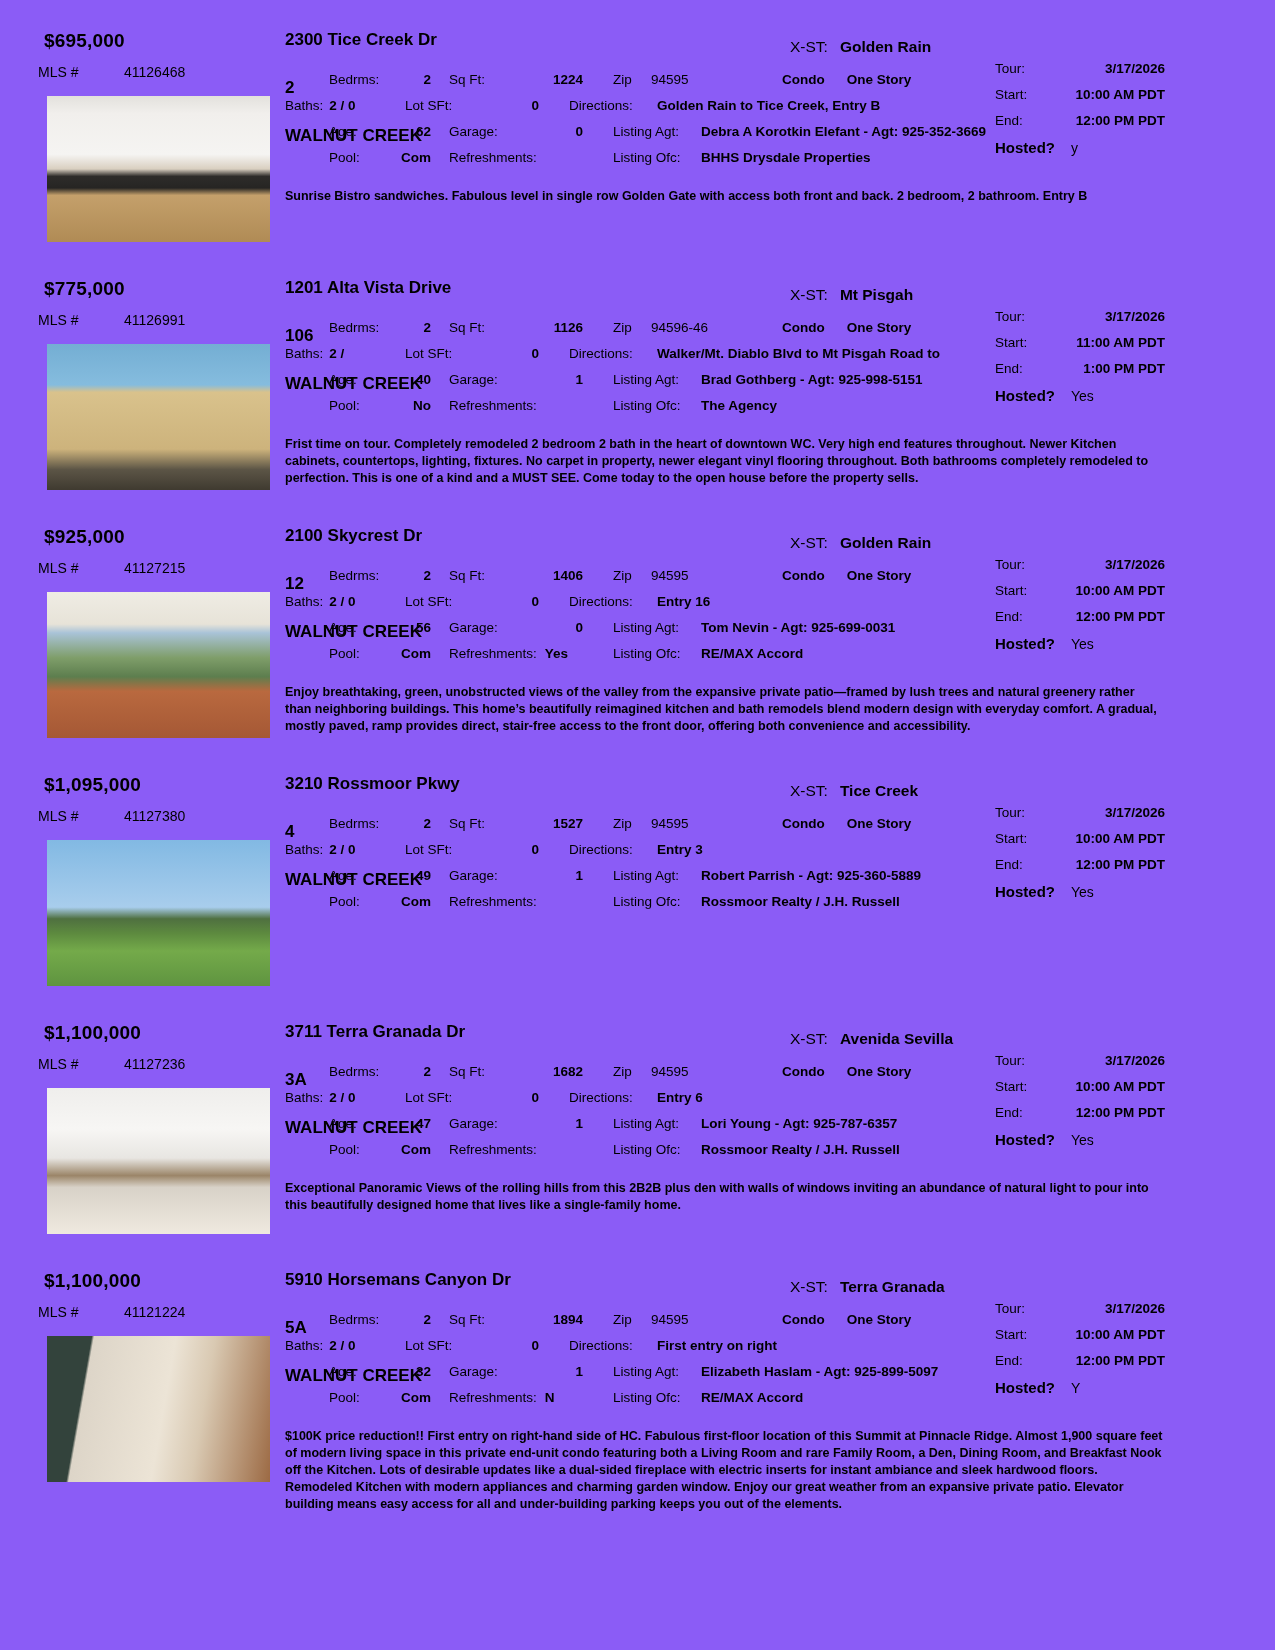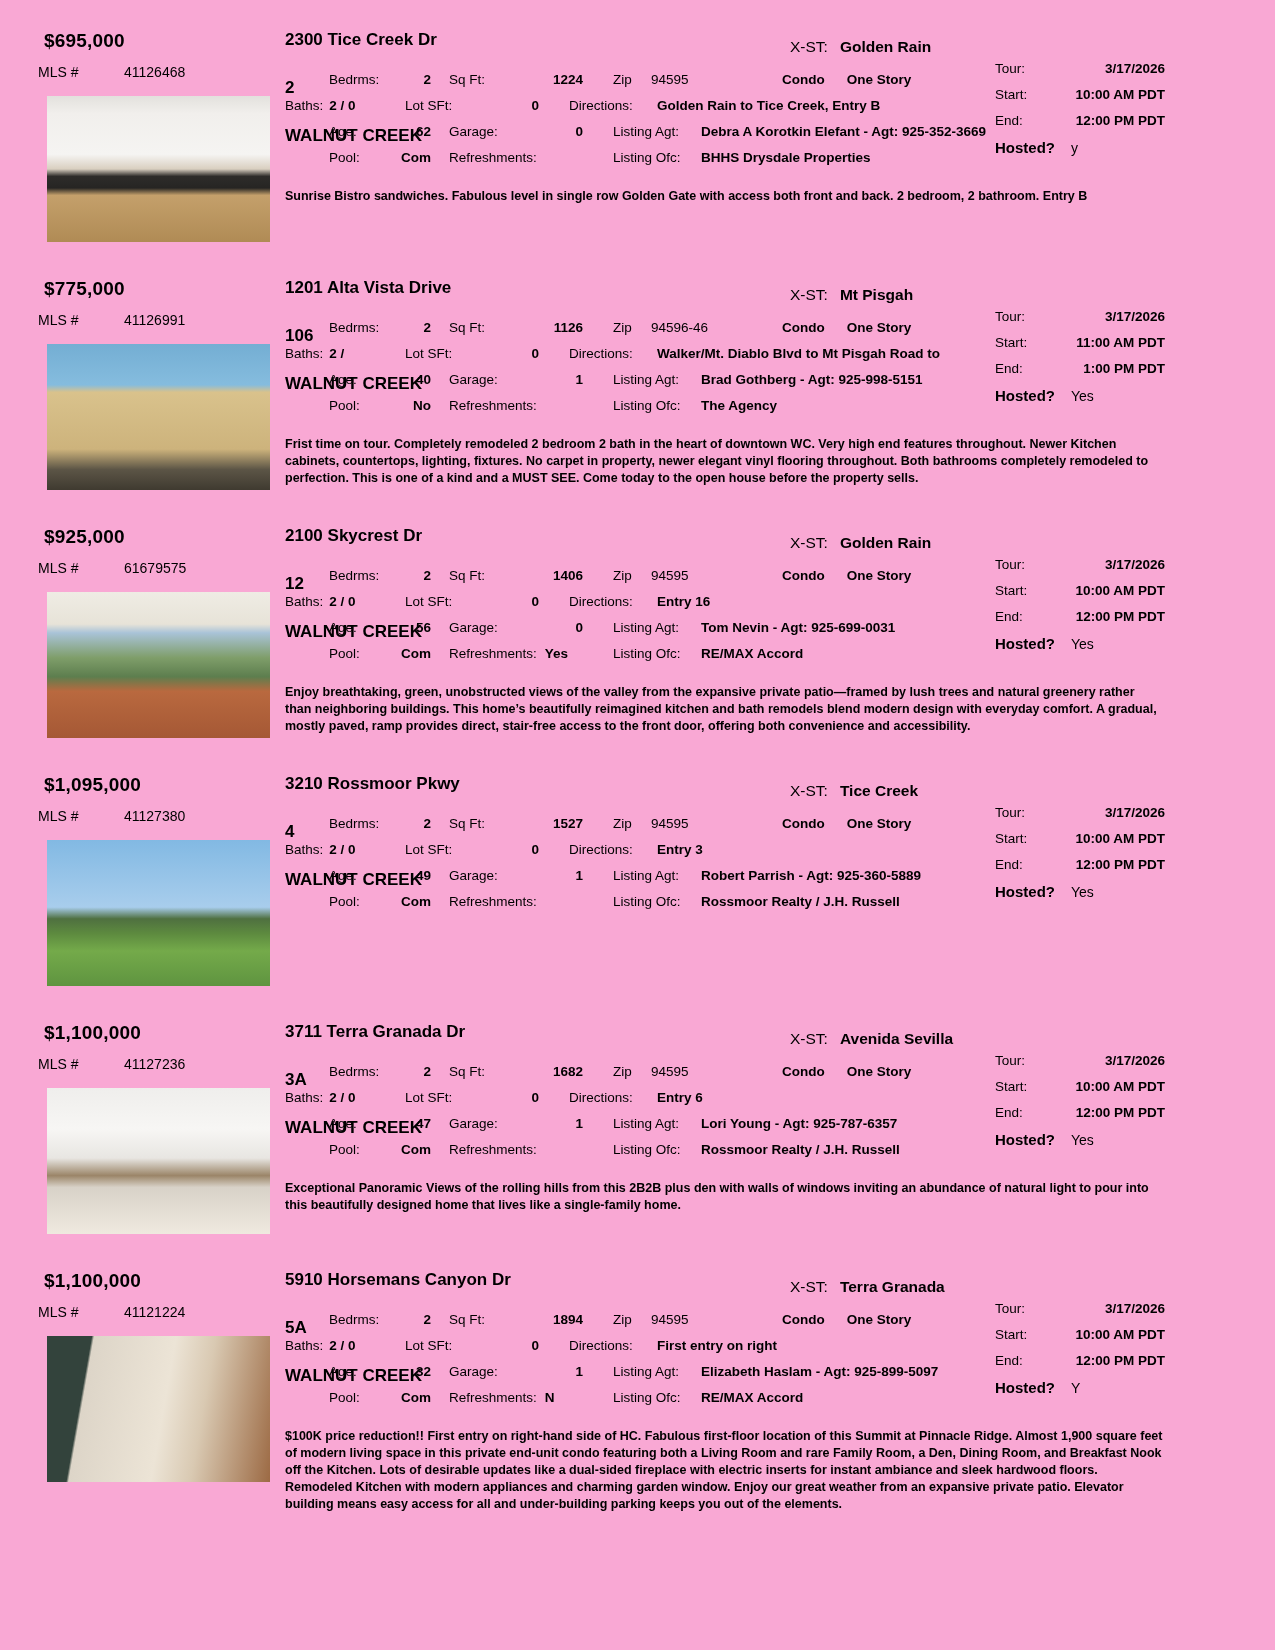--- a/index.html
+++ b/index.html
@@ -1,19 +1,19 @@
 <!DOCTYPE html>
 <html><head>
 <meta charset="utf-8">
 <style>
   html,body { margin:0; padding:0; background:#ffffff; }
   .page {
     position:relative;
     width:1275px; height:1650px;
-    background:#f9a8d4;
+    background:#8b5cf6;
     font-family:"Liberation Sans", sans-serif;
     color:#000;
     overflow:hidden;
   }
   #listings { padding-top:28px; }
   .listing { position:relative; height:248px; }
 
   
   .price { position:absolute; left:44px; top:2px; font-size:19px; font-weight:700; letter-spacing:.2px; }
   .mls-row { position:absolute; left:38px; top:36px; display:flex; font-size:14px; }
@@ -278,21 +278,21 @@
     <div class="desc">Frist time on tour. Completely remodeled 2 bedroom 2 bath in the heart of downtown WC. Very high end features throughout. Newer Kitchen cabinets, countertops, lighting, fixtures.  No carpet in property, newer elegant vinyl flooring throughout. Both bathrooms completely remodeled to perfection. This is one of a kind and a MUST SEE. Come today to the open house before the property sells.</div>
 
   </div>
 
   <div class="listing">
 
     <div class="price">$925,000</div>
 
     <div class="mls-row">
       <span class="mls-label">MLS #</span>
-      <span class="mls-number">61679575</span>
+      <span class="mls-number">41127215</span>
     </div>
 
     <div class="photo ph-covered-patio-view"></div>
 
     <div class="main">
       <div class="header">
         <div class="addr-line">
           <span>2100 Skycrest Dr</span>
           <span>12</span>
           <span>WALNUT CREEK</span>

